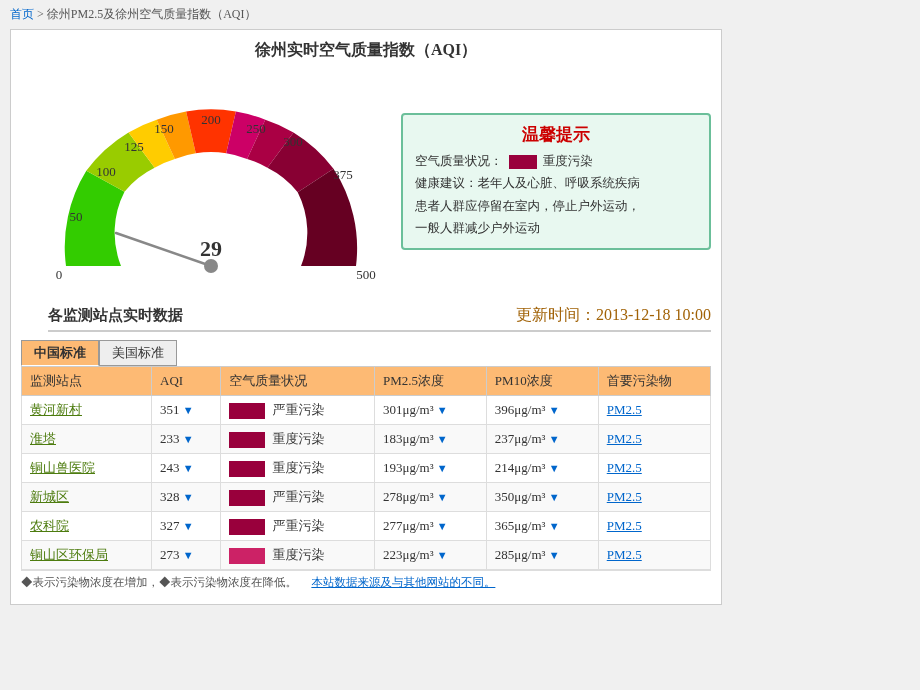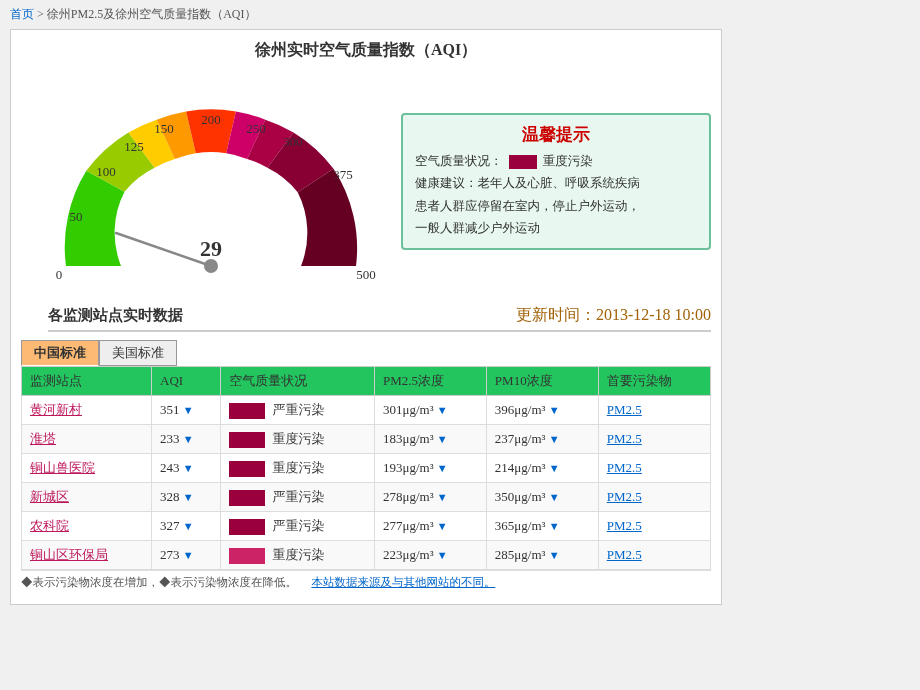--- a/index.html
+++ b/index.html
@@ -117,34 +117,34 @@
     .tab:not(.active) {
       background: #eee;
     }
     
     .data-table {
       width: 100%;
       border-collapse: collapse;
       font-size: 13px;
     }
     .data-table th {
-      background: #22c55e;
+      background: #fdba74;
       border: 1px solid #ccc;
       padding: 5px 8px;
       text-align: left;
       font-weight: normal;
     }
     .data-table td {
       border: 1px solid #ddd;
       padding: 5px 8px;
       vertical-align: middle;
     }
     .data-table tr:nth-child(even) td { background: #f9f9f9; }
     .station-link {
-      color: #be185d;
+      color: #4d7c0f;
       text-decoration: underline;
       cursor: pointer;
     }
     .color-bar {
       display: inline-block;
       width: 36px;
       height: 16px;
       vertical-align: middle;
       margin-right: 4px;
     }

